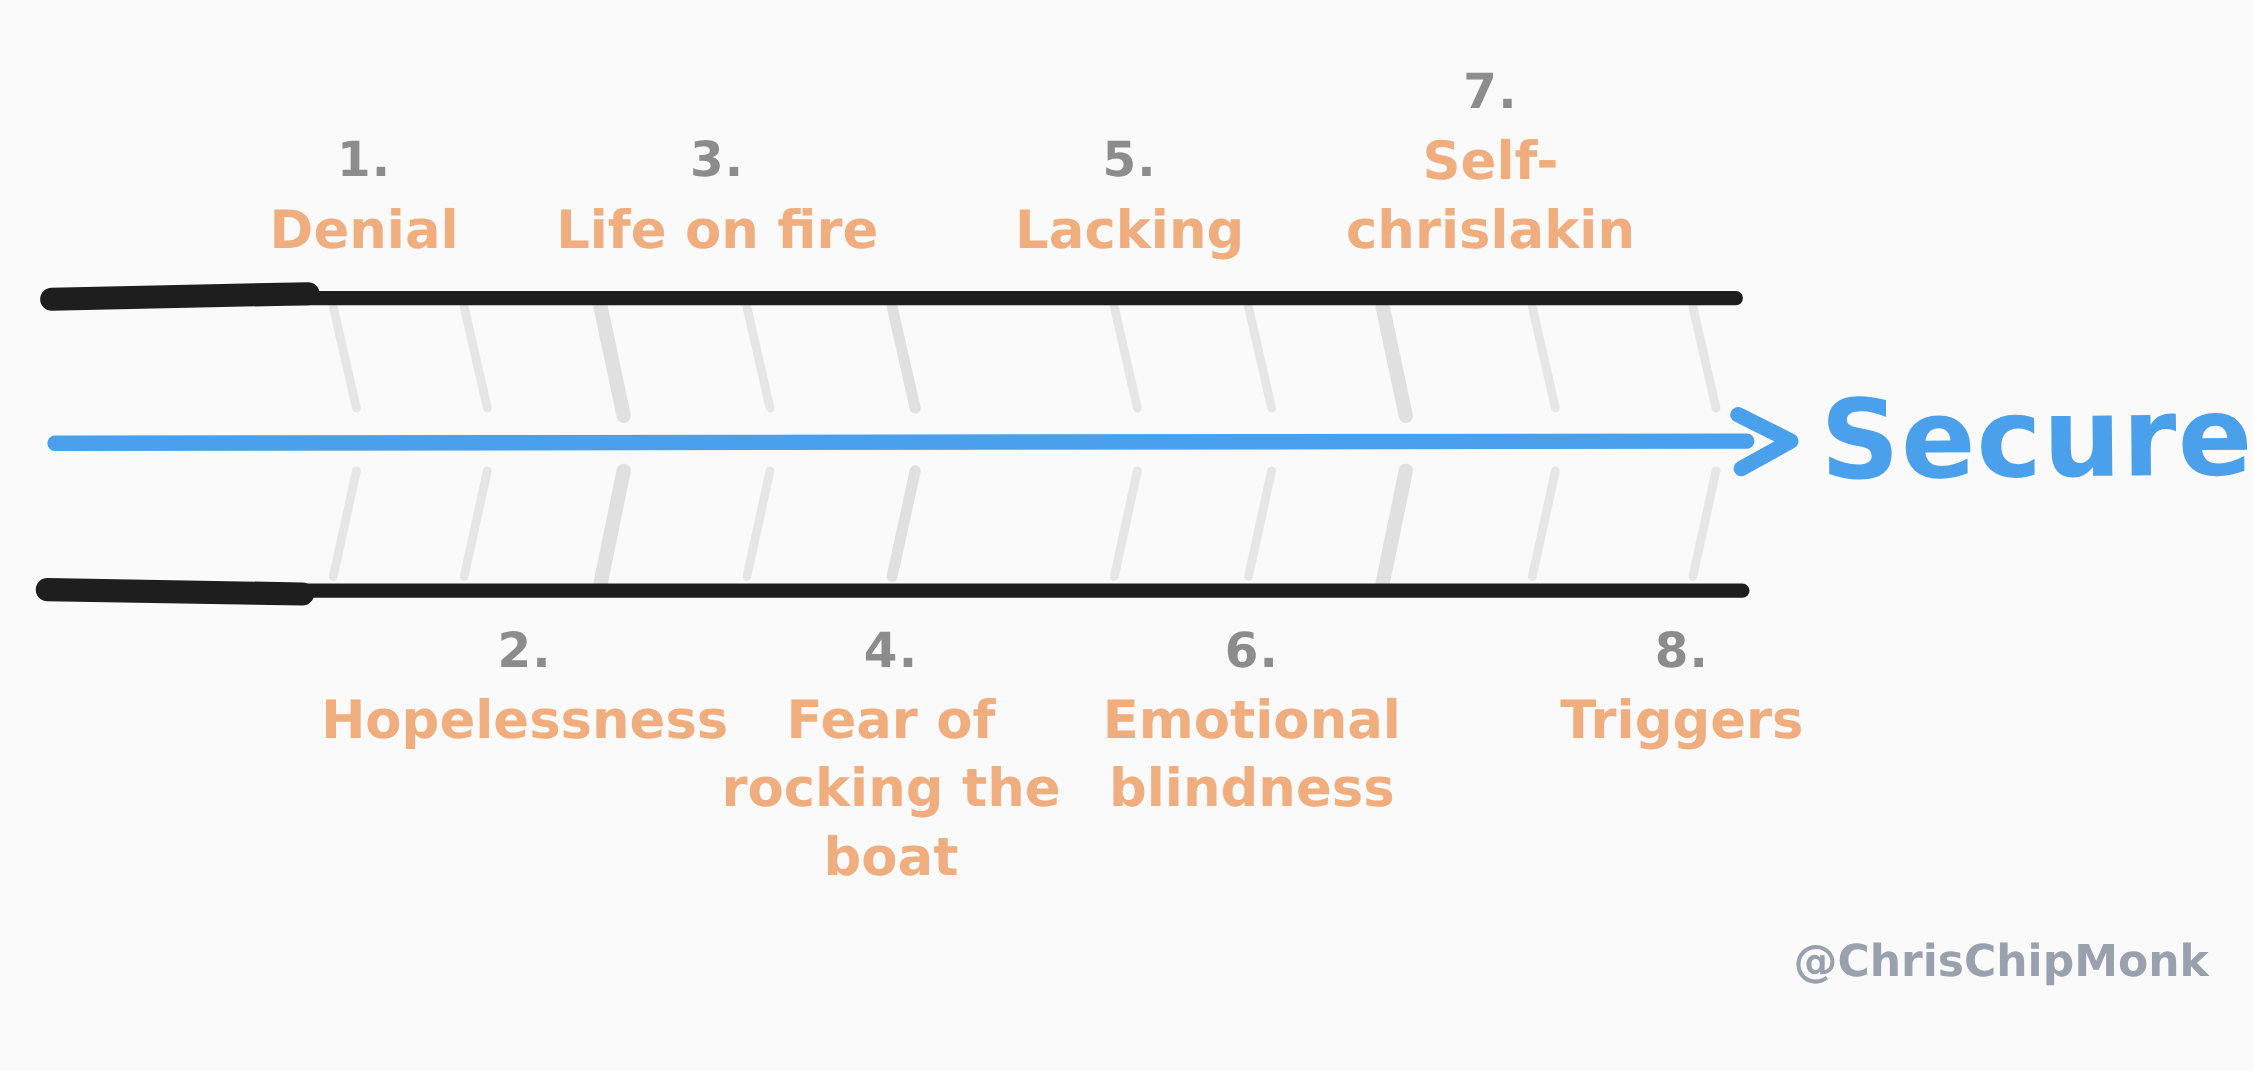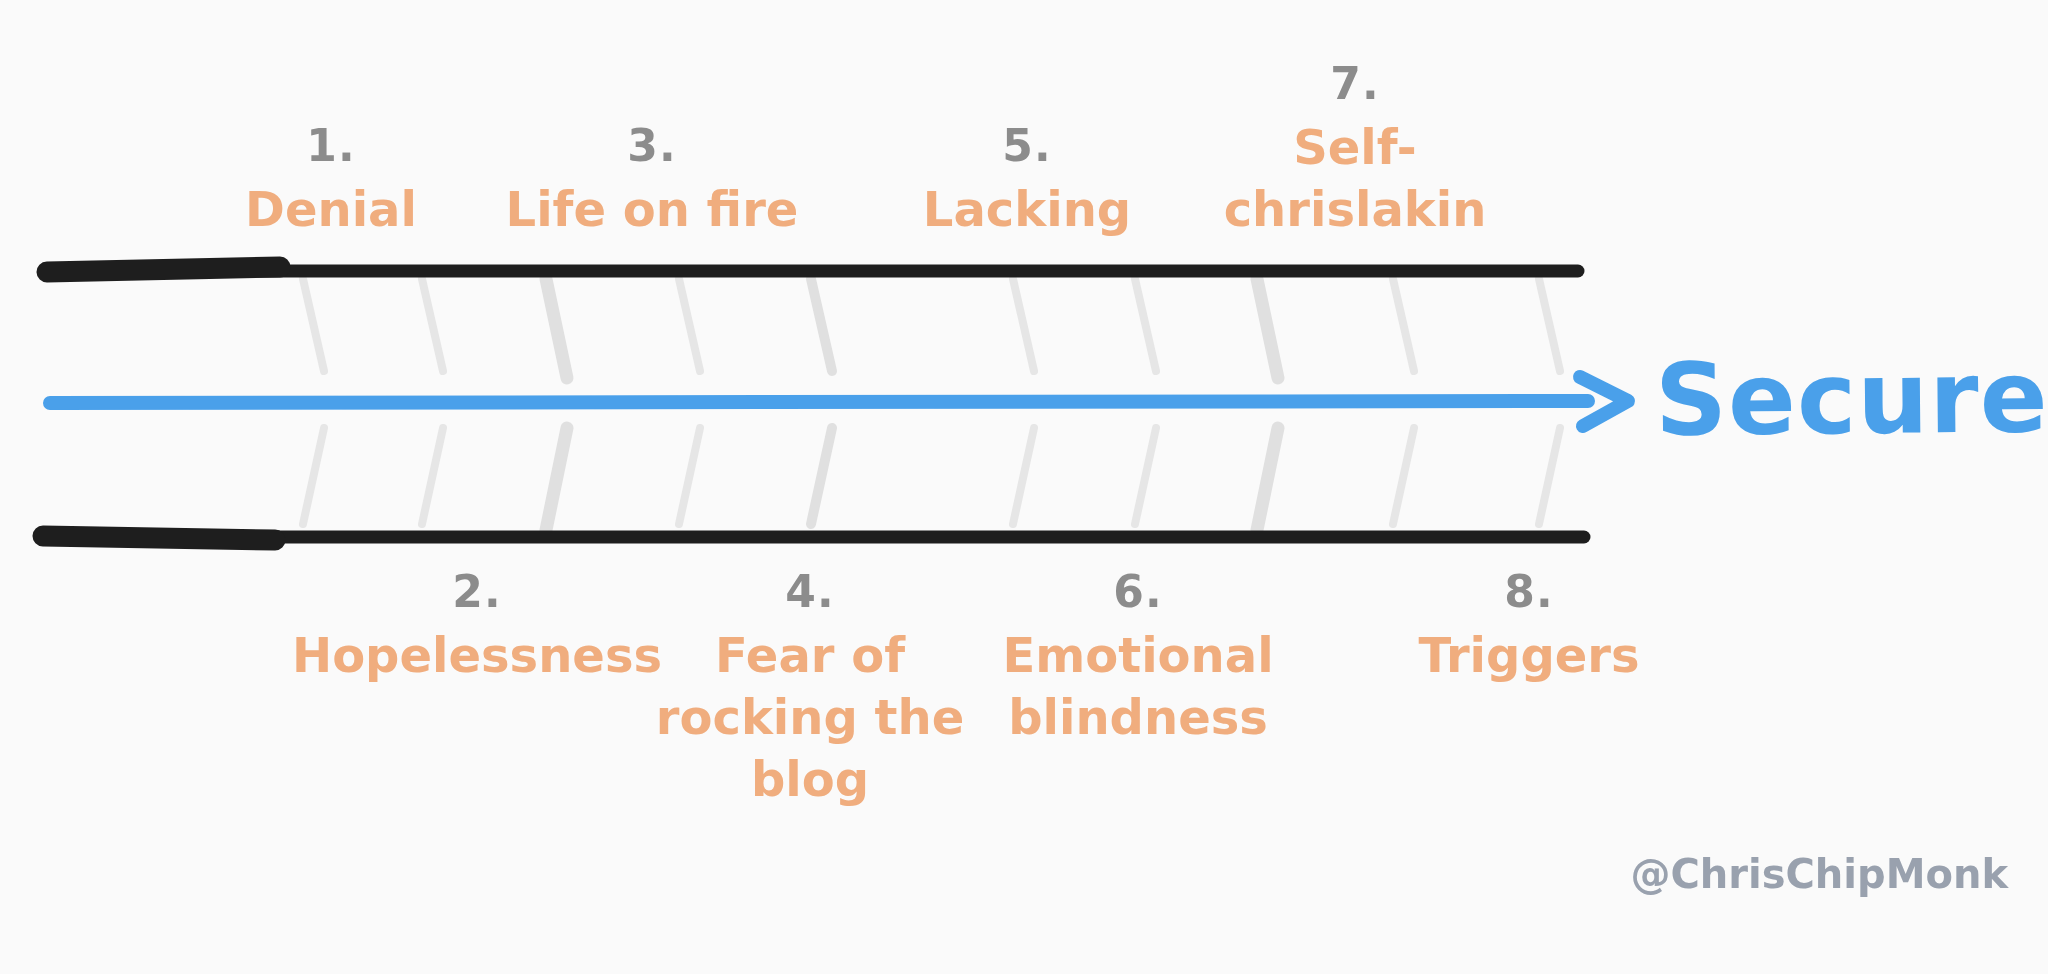--- a/index.html
+++ b/index.html
@@ -101,21 +101,21 @@
     <div class="words">
         <div class="word">Life on fire</div>
       </div>
   </div>
 
   <div class="bn bottom" style="left:810px">
     <div class="num">4.</div>
     <div class="words">
       <div class="word">Fear of</div>
       <div class="word">rocking the</div>
-      <div class="word">blog</div>
+      <div class="word">boat</div>
     </div>
   </div>
 
   <div class="bn top" style="left:1027px">
     <div class="num">5.</div>
     <div class="words">
       <div class="word">Lacking</div>
     </div>
   </div>
 

